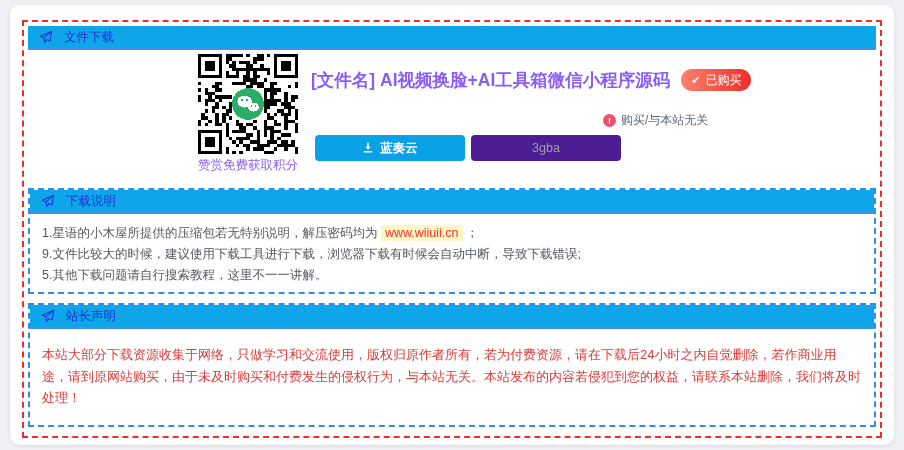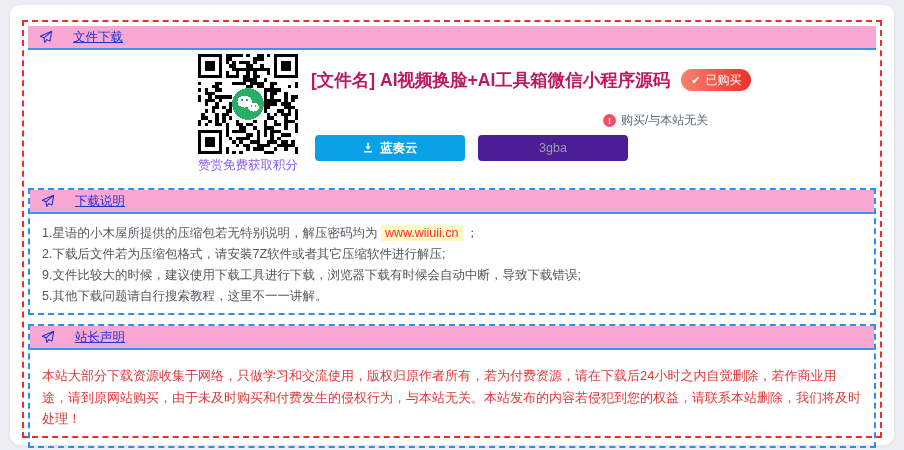--- a/index.html
+++ b/index.html
@@ -15,50 +15,50 @@
     box-shadow:0 1px 4px rgba(0,0,0,.07);
     box-sizing:border-box;padding:15px 12px 12px 12px;
   }
   .red-box{
     border:2px dashed #f12b2b;
     padding:4px 4px 8px 4px;
     box-sizing:border-box;
     height:418px;
   }
   .panel-header{
-    height:22px;display:flex;align-items:center;gap:20px;
-    padding:0 11px;background:#f9a8d4;border-bottom:2px solid #418ff0;
-    color:#1d33d3;font-size:12.5px;text-decoration:underline;
+    height:22px;display:flex;align-items:center;gap:11px;
+    padding:0 11px;background:#0ea5e9;border-bottom:2px solid #418ff0;
+    color:#1d33d3;font-size:12.5px;
   }
   .plane-icon{width:14px;height:14px;flex:0 0 auto;color:#1d33d3;}
   .plane-icon svg{width:14px;height:14px;display:block;}
 
   
   .sec1-body{position:relative;height:130px;}
   .qr-col{position:absolute;left:168px;top:4px;width:104px;text-align:center;}
   .qr-frame{width:100px;height:100px;margin:0 auto;background:#fff;}
   .qr-frame svg{width:100px;height:100px;display:block;shape-rendering:crispEdges;}
   .qr-caption{font-size:12.5px;color:#8b5cf6;margin-top:3px;white-space:nowrap;}
   .title-line{position:absolute;left:283px;top:18px;display:flex;align-items:center;gap:11px;white-space:nowrap;}
-  .file-title{font-size:17.5px;font-weight:700;color:#be185d;}
+  .file-title{font-size:17.5px;font-weight:700;color:#8b5cf6;}
   .badge{
     background:linear-gradient(90deg,#f9816f,#ee3028);
     color:#fff;font-size:12px;height:22px;padding:0 10px;
     border-radius:12px;display:flex;align-items:center;gap:5px;
   }
   .badge .check{font-size:11px;}
   .agreement{
     position:absolute;left:575px;top:62px;display:flex;align-items:center;gap:5px;
     color:#5f6b76;font-size:12px;cursor:pointer;
   }
   .info-dot{
     width:13px;height:13px;border-radius:50%;background:#f0506a;color:#fff;
     font-size:9px;font-weight:700;display:flex;align-items:center;justify-content:center;
   }
-  .btn-row{position:absolute;left:287px;top:85px;display:flex;gap:13px;}
+  .btn-row{position:absolute;left:287px;top:85px;display:flex;gap:6px;}
   .btn{
     width:150px;height:26px;border-radius:4px;border:none;
     display:flex;align-items:center;justify-content:center;gap:6px;
     font-size:12.5px;cursor:pointer;font-family:inherit;
   }
   .btn-primary{background:#0aa1e6;color:#fff;font-weight:700;}
   .btn-default{background:#4c1d95;color:#99a0a7;}
   .dl-icon{width:12px;height:12px;display:block;}
 
   
@@ -410,21 +410,20 @@
           <svg viewBox="0 0 16 16" fill="none" stroke="currentColor" stroke-width="1.2" stroke-linejoin="round">
             <path d="M14.5 1.5 L1.5 7.2 L5.6 8.9 L6.6 14.3 L8.8 11 L12.6 12.5 Z"></path>
             <path d="M5.6 8.9 L14.5 1.5"></path>
           </svg>
         </span>
         <span>下载说明</span>
       </div>
       <div class="notes-body">
         <ul>
           <li><span>1.星语的小木屋所提供的压缩包若无特别说明，解压密码均为 </span><span class="hl-link">www.wiiuii.cn</span><span> ；</span></li>
-          <li>2.下载后文件若为压缩包格式，请安装7Z软件或者其它压缩软件进行解压;</li>
           <li>9.文件比较大的时候，建议使用下载工具进行下载，浏览器下载有时候会自动中断，导致下载错误;</li>
           <li>5.其他下载问题请自行搜索教程，这里不一一讲解。</li>
         </ul>
       </div>
     </div>
 
     <div class="sec-blue" style="margin-top:9px;">
       <div class="panel-header">
         <span class="plane-icon">
           <svg viewBox="0 0 16 16" fill="none" stroke="currentColor" stroke-width="1.2" stroke-linejoin="round">

